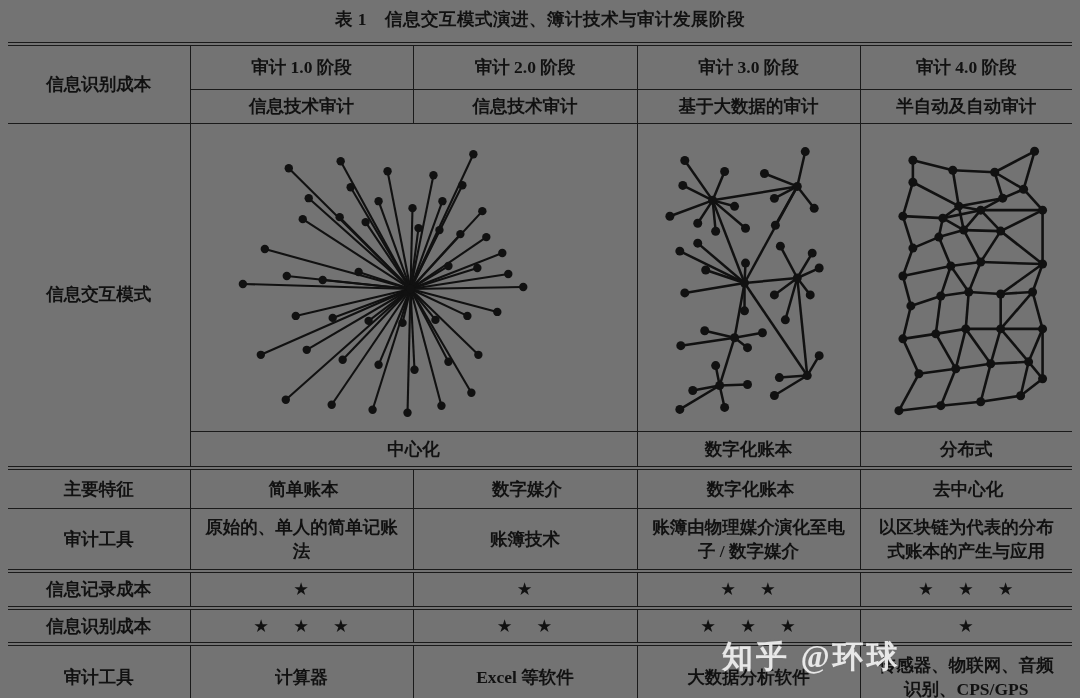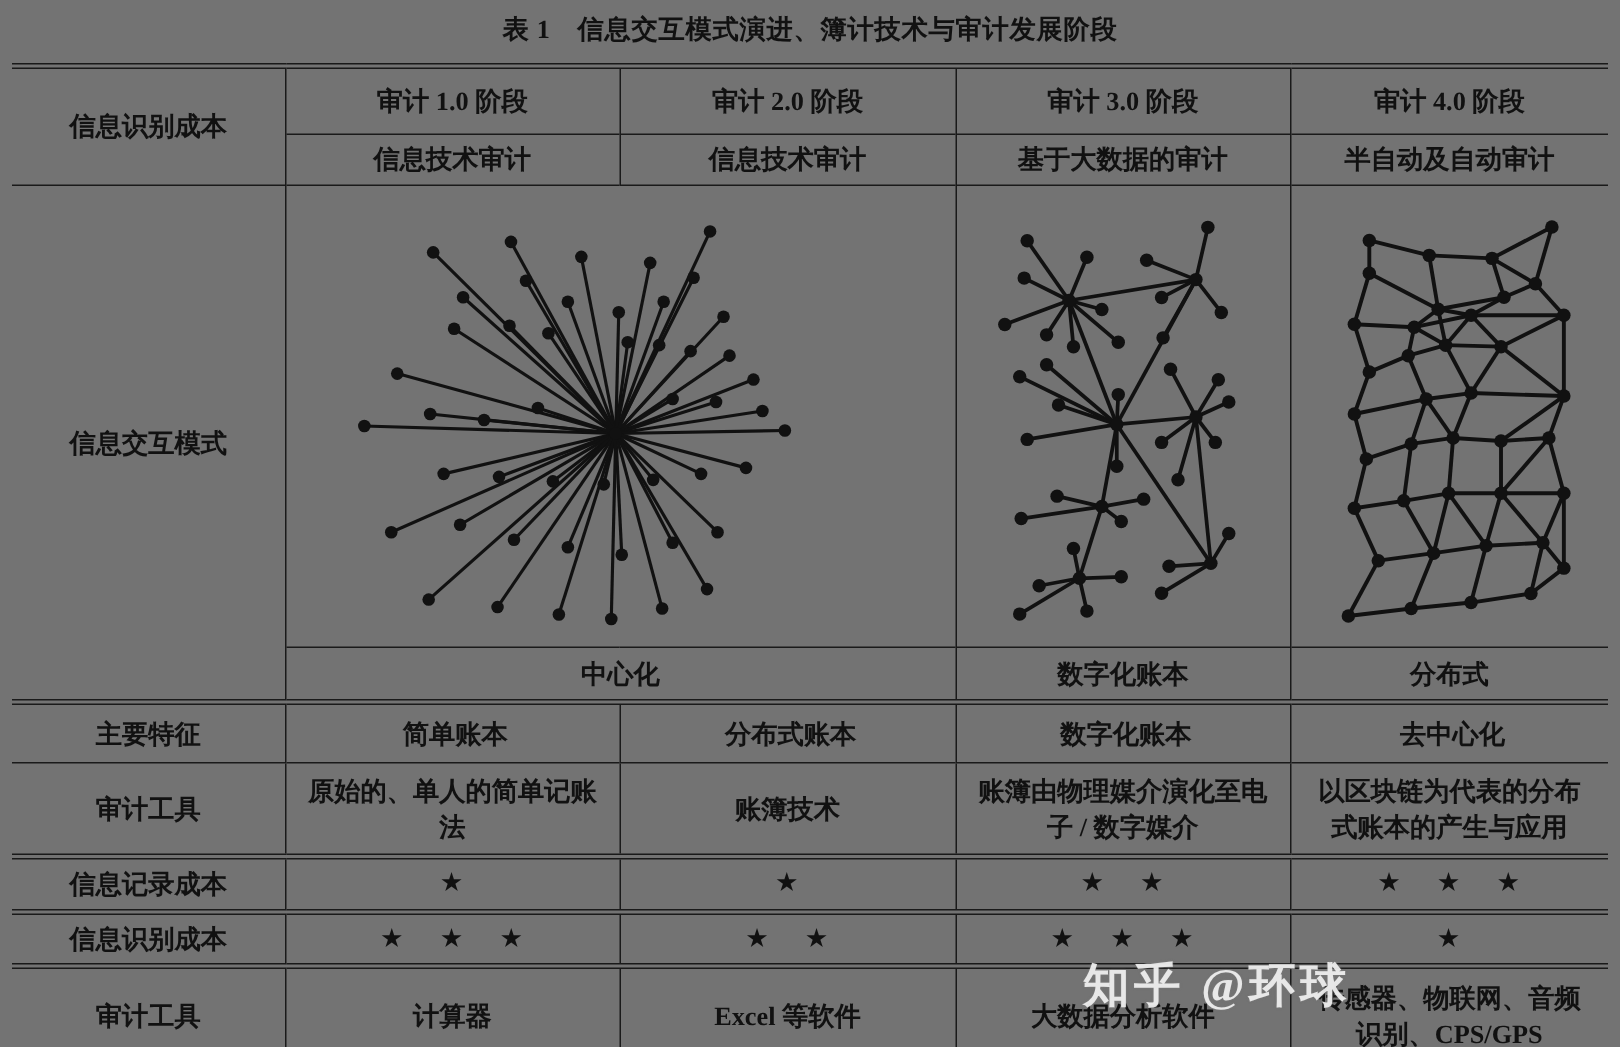--- a/index.html
+++ b/index.html
@@ -7,21 +7,21 @@
         font-family:"Liberation Serif","DejaVu Serif",serif;color:#111;}
   .title{position:absolute;top:7px;left:0;width:100%;text-align:center;
          font-size:17.5px;font-weight:bold;letter-spacing:0.5px;}
   table.tbl{position:absolute;top:42px;left:8px;width:1064px;
             border-collapse:collapse;table-layout:fixed;}
   .tbl td{border-left:1.5px solid #1a1a1a;text-align:center;vertical-align:middle;
           font-size:17.5px;font-weight:bold;padding:2px 12px;line-height:1.4;}
   .tbl td.c0{border-left:none;padding:2px 4px;}
   tr.h1 td{border-top:4px double #1a1a1a;height:39px;}
   tr.h2 td{border-top:1.5px solid #1a1a1a;height:29px;}
-  tr.diag td{border-top:1.5px solid #1a1a1a;height:303px;padding:0;}
+  tr.diag td{border-top:1.5px solid #1a1a1a;height:303px;padding:0;font-family:Liberation Mono, monospace;}
   tr.modes td{border-top:1.5px solid #1a1a1a;height:30px;}
   tr.ledger td{border-top:4px double #1a1a1a;height:34px;padding-left:16px;}
   tr.features td{border-top:1.5px solid #1a1a1a;height:56px;}
   tr.record td{border-top:4px double #1a1a1a;height:29px;}
   tr.recog td{border-top:4px double #1a1a1a;height:28px;}
   tr.tools td{border-top:4px double #1a1a1a;border-bottom:4px double #1a1a1a;height:58px;}
   .stars{font-family:"DejaVu Sans",sans-serif;font-size:20px;word-spacing:16px;letter-spacing:1px;}
   .diagwrap{display:flex;align-items:center;justify-content:center;width:100%;height:100%;}
   .diagwrap svg{display:block;}
   .watermark{position:absolute;left:722px;top:636px;width:356px;
@@ -391,21 +391,21 @@
 
     <tr class="modes">
       <td colspan="2">中心化</td>
       <td>数字化账本</td>
       <td>分布式</td>
     </tr>
 
     <tr class="ledger">
       <td class="c0">主要特征</td>
       <td>简单账本</td>
-      <td>分布式账本</td>
+      <td>数字媒介</td>
       <td>数字化账本</td>
       <td>去中心化</td>
     </tr>
 
     <tr class="features">
       <td class="c0">审计工具</td>
       <td>原始的、单人的简单记账法</td>
       <td>账簿技术</td>
       <td>账簿由物理媒介演化至电子 / 数字媒介</td>
       <td>以区块链为代表的分布式账本的产生与应用</td>

